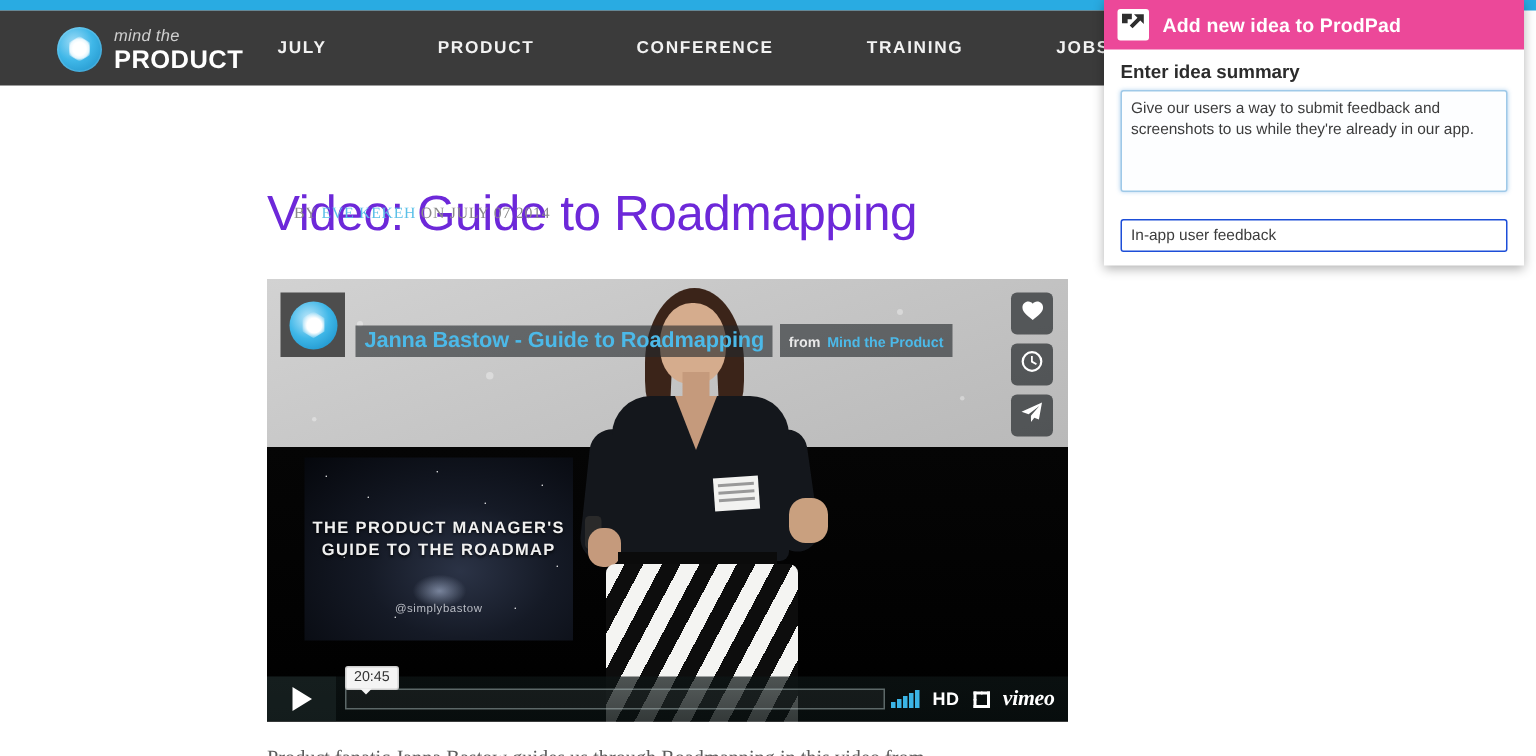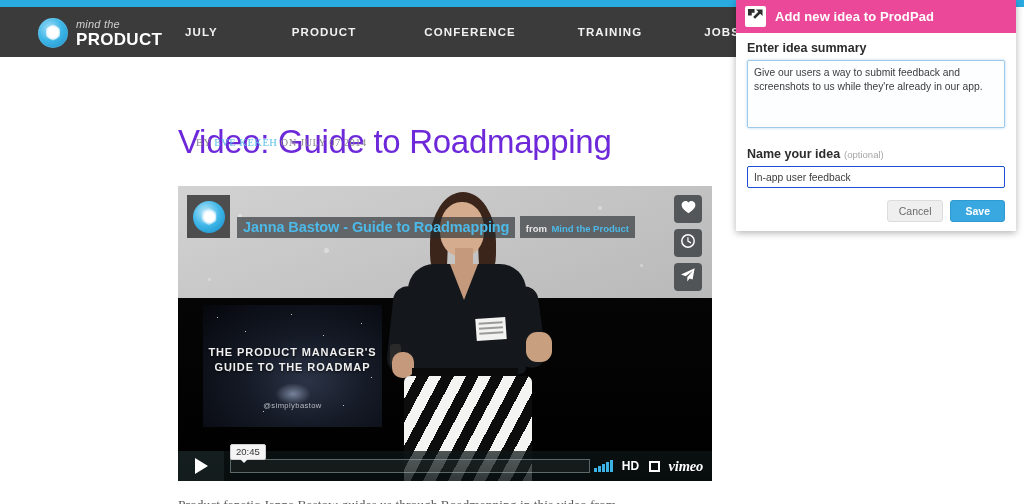--- a/index.html
+++ b/index.html
@@ -322,22 +322,15 @@
         <path d="M0 0h7v4H4v3H0z" fill="#2e2e2e"></path>
         <path d="M15.5 0.5H8.5L11 3 5.5 8.5 7.5 10.5 13 5l2.5 2.5z" fill="#2e2e2e"></path>
       </svg>
     </div>
     <div class="pp-title">Add new idea to ProdPad</div>
   </div>
   <div class="pp-body">
     <div class="pp-label">Enter idea summary</div>
     <textarea class="pp-textarea" placeholder="Enter idea summary" style="">Give our users a way to submit feedback and screenshots to us while they're already in our app.</textarea>
     <div class="pp-sep"></div>
-    <div class="pp-label">
-      <span>Name your idea</span><span class="opt">(optional)</span>
-    </div>
     <input class="pp-input" type="text" value="In-app user feedback" style="">
-    <div class="pp-actions">
-      <button class="pp-cancel">Cancel</button>
-      <button class="pp-save">Save</button>
-    </div>
   </div>
 </div>
 
 </body></html>

